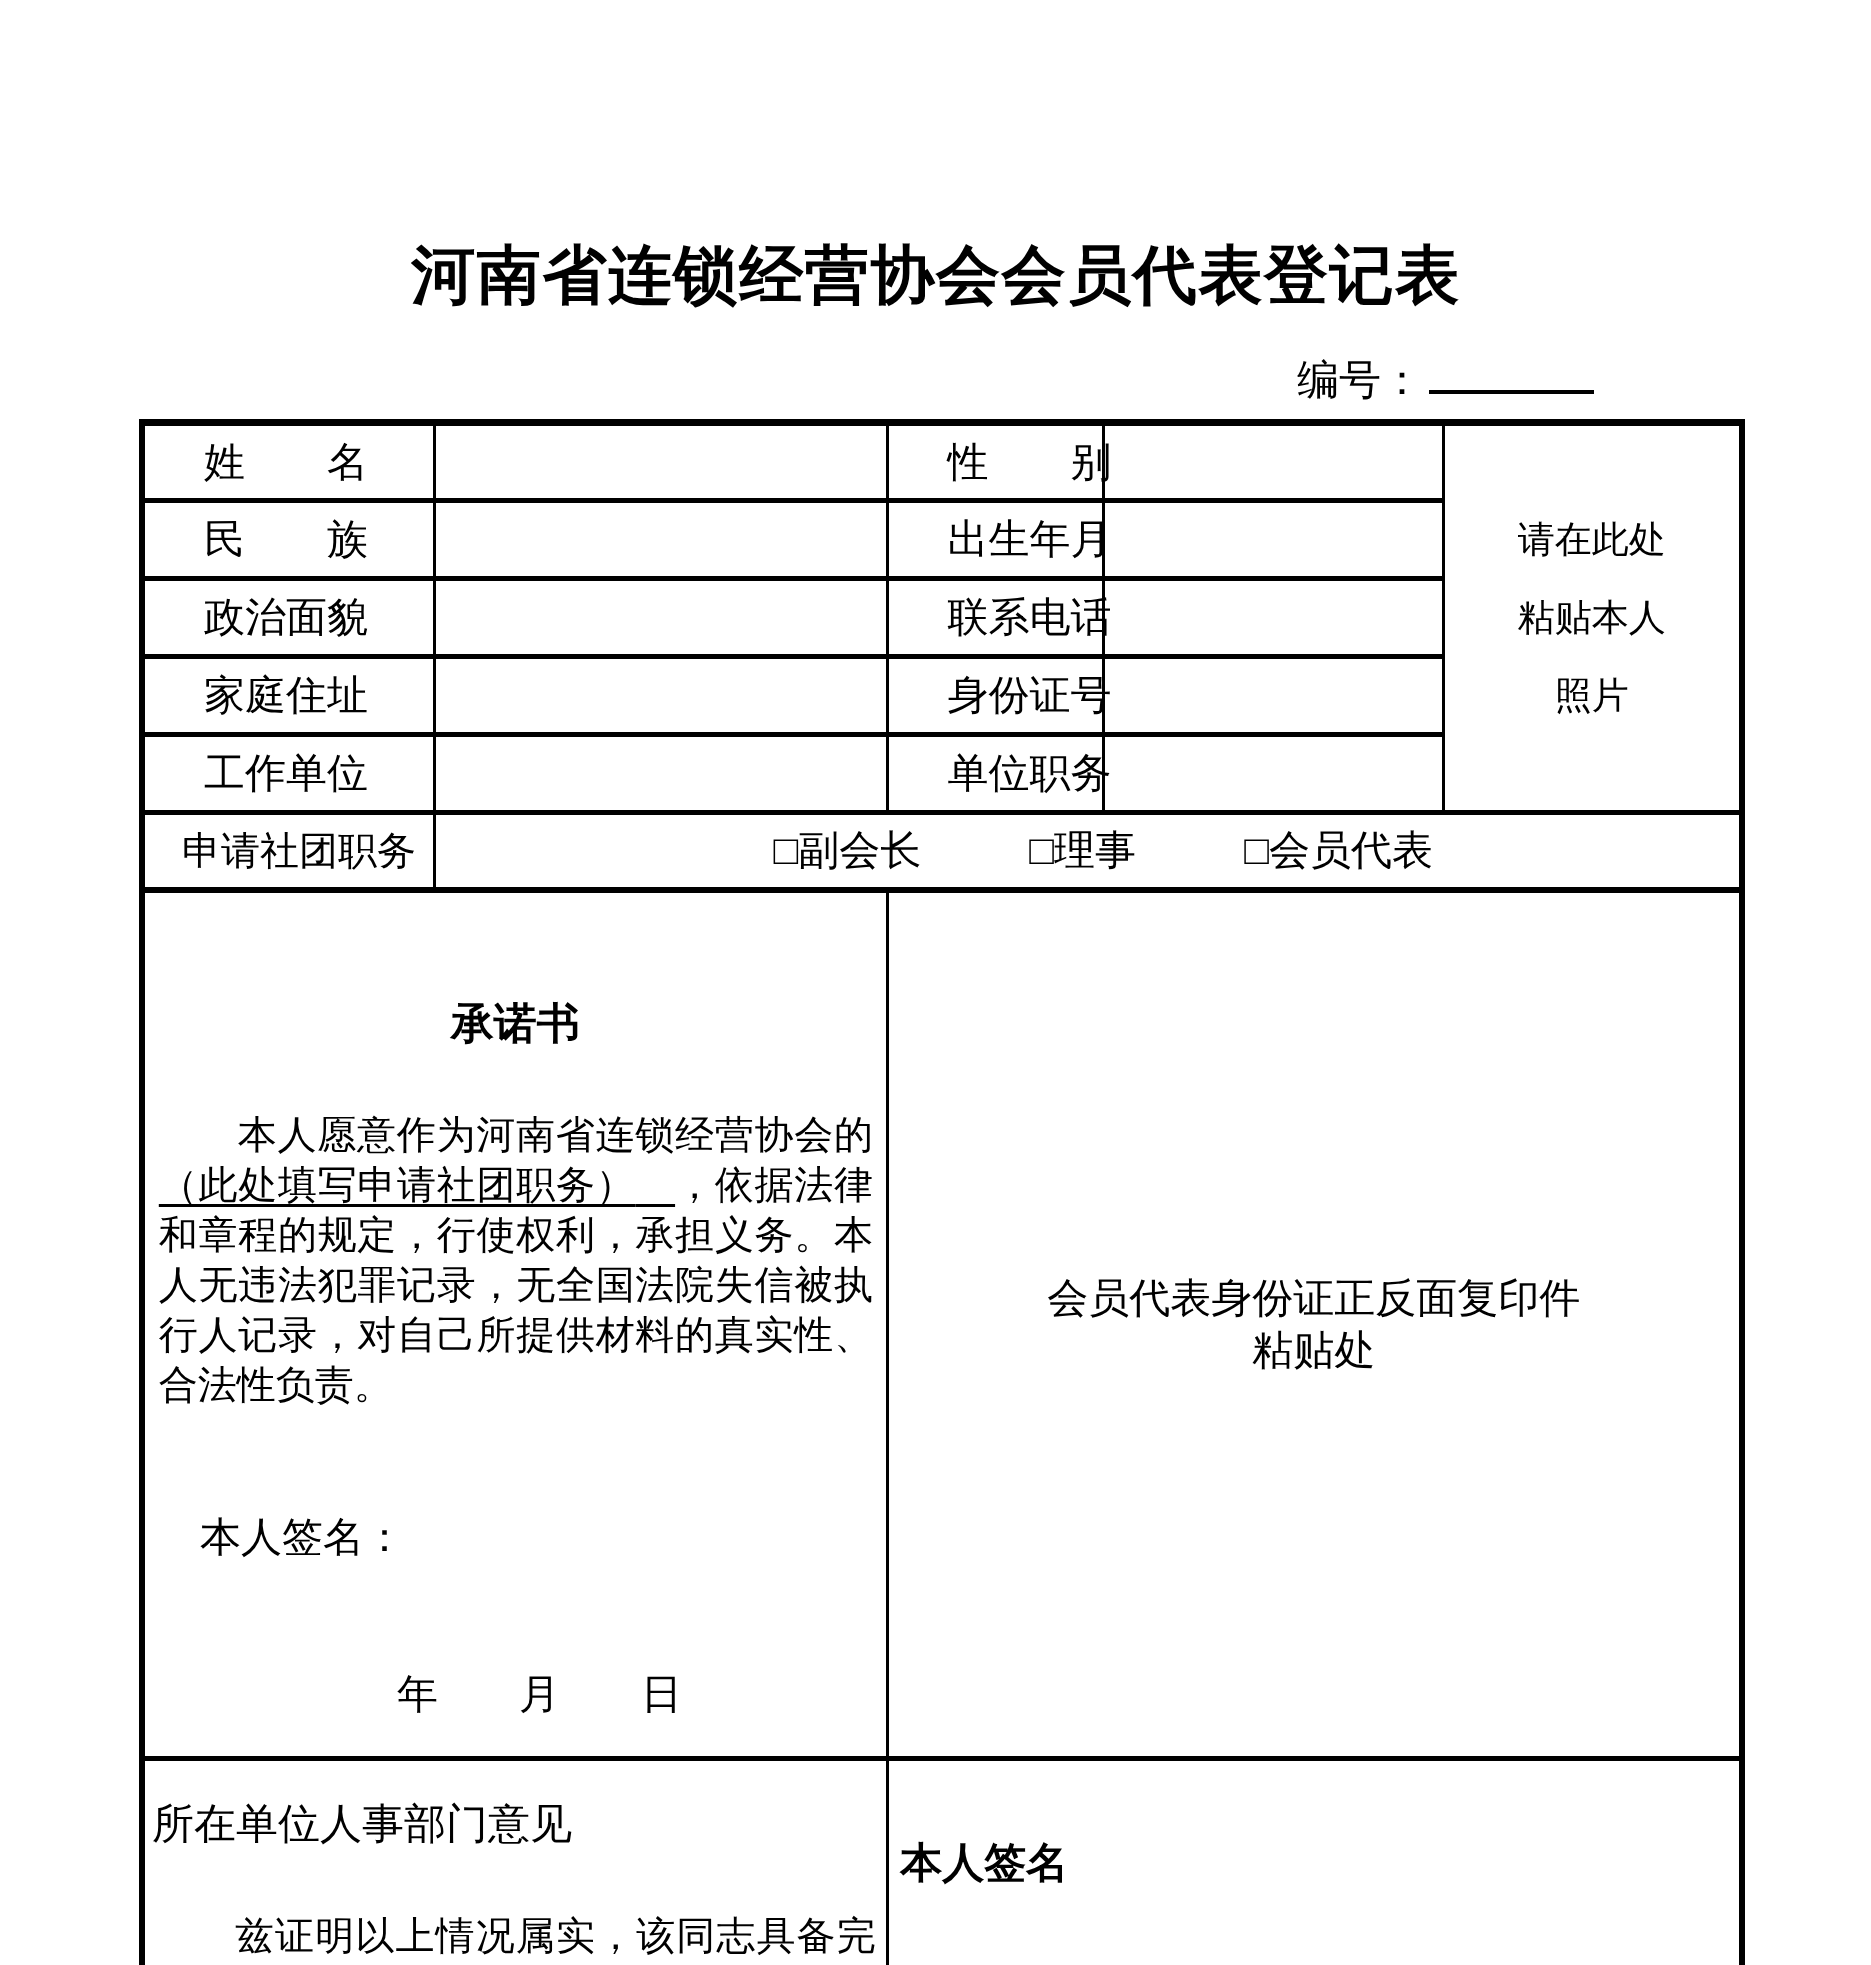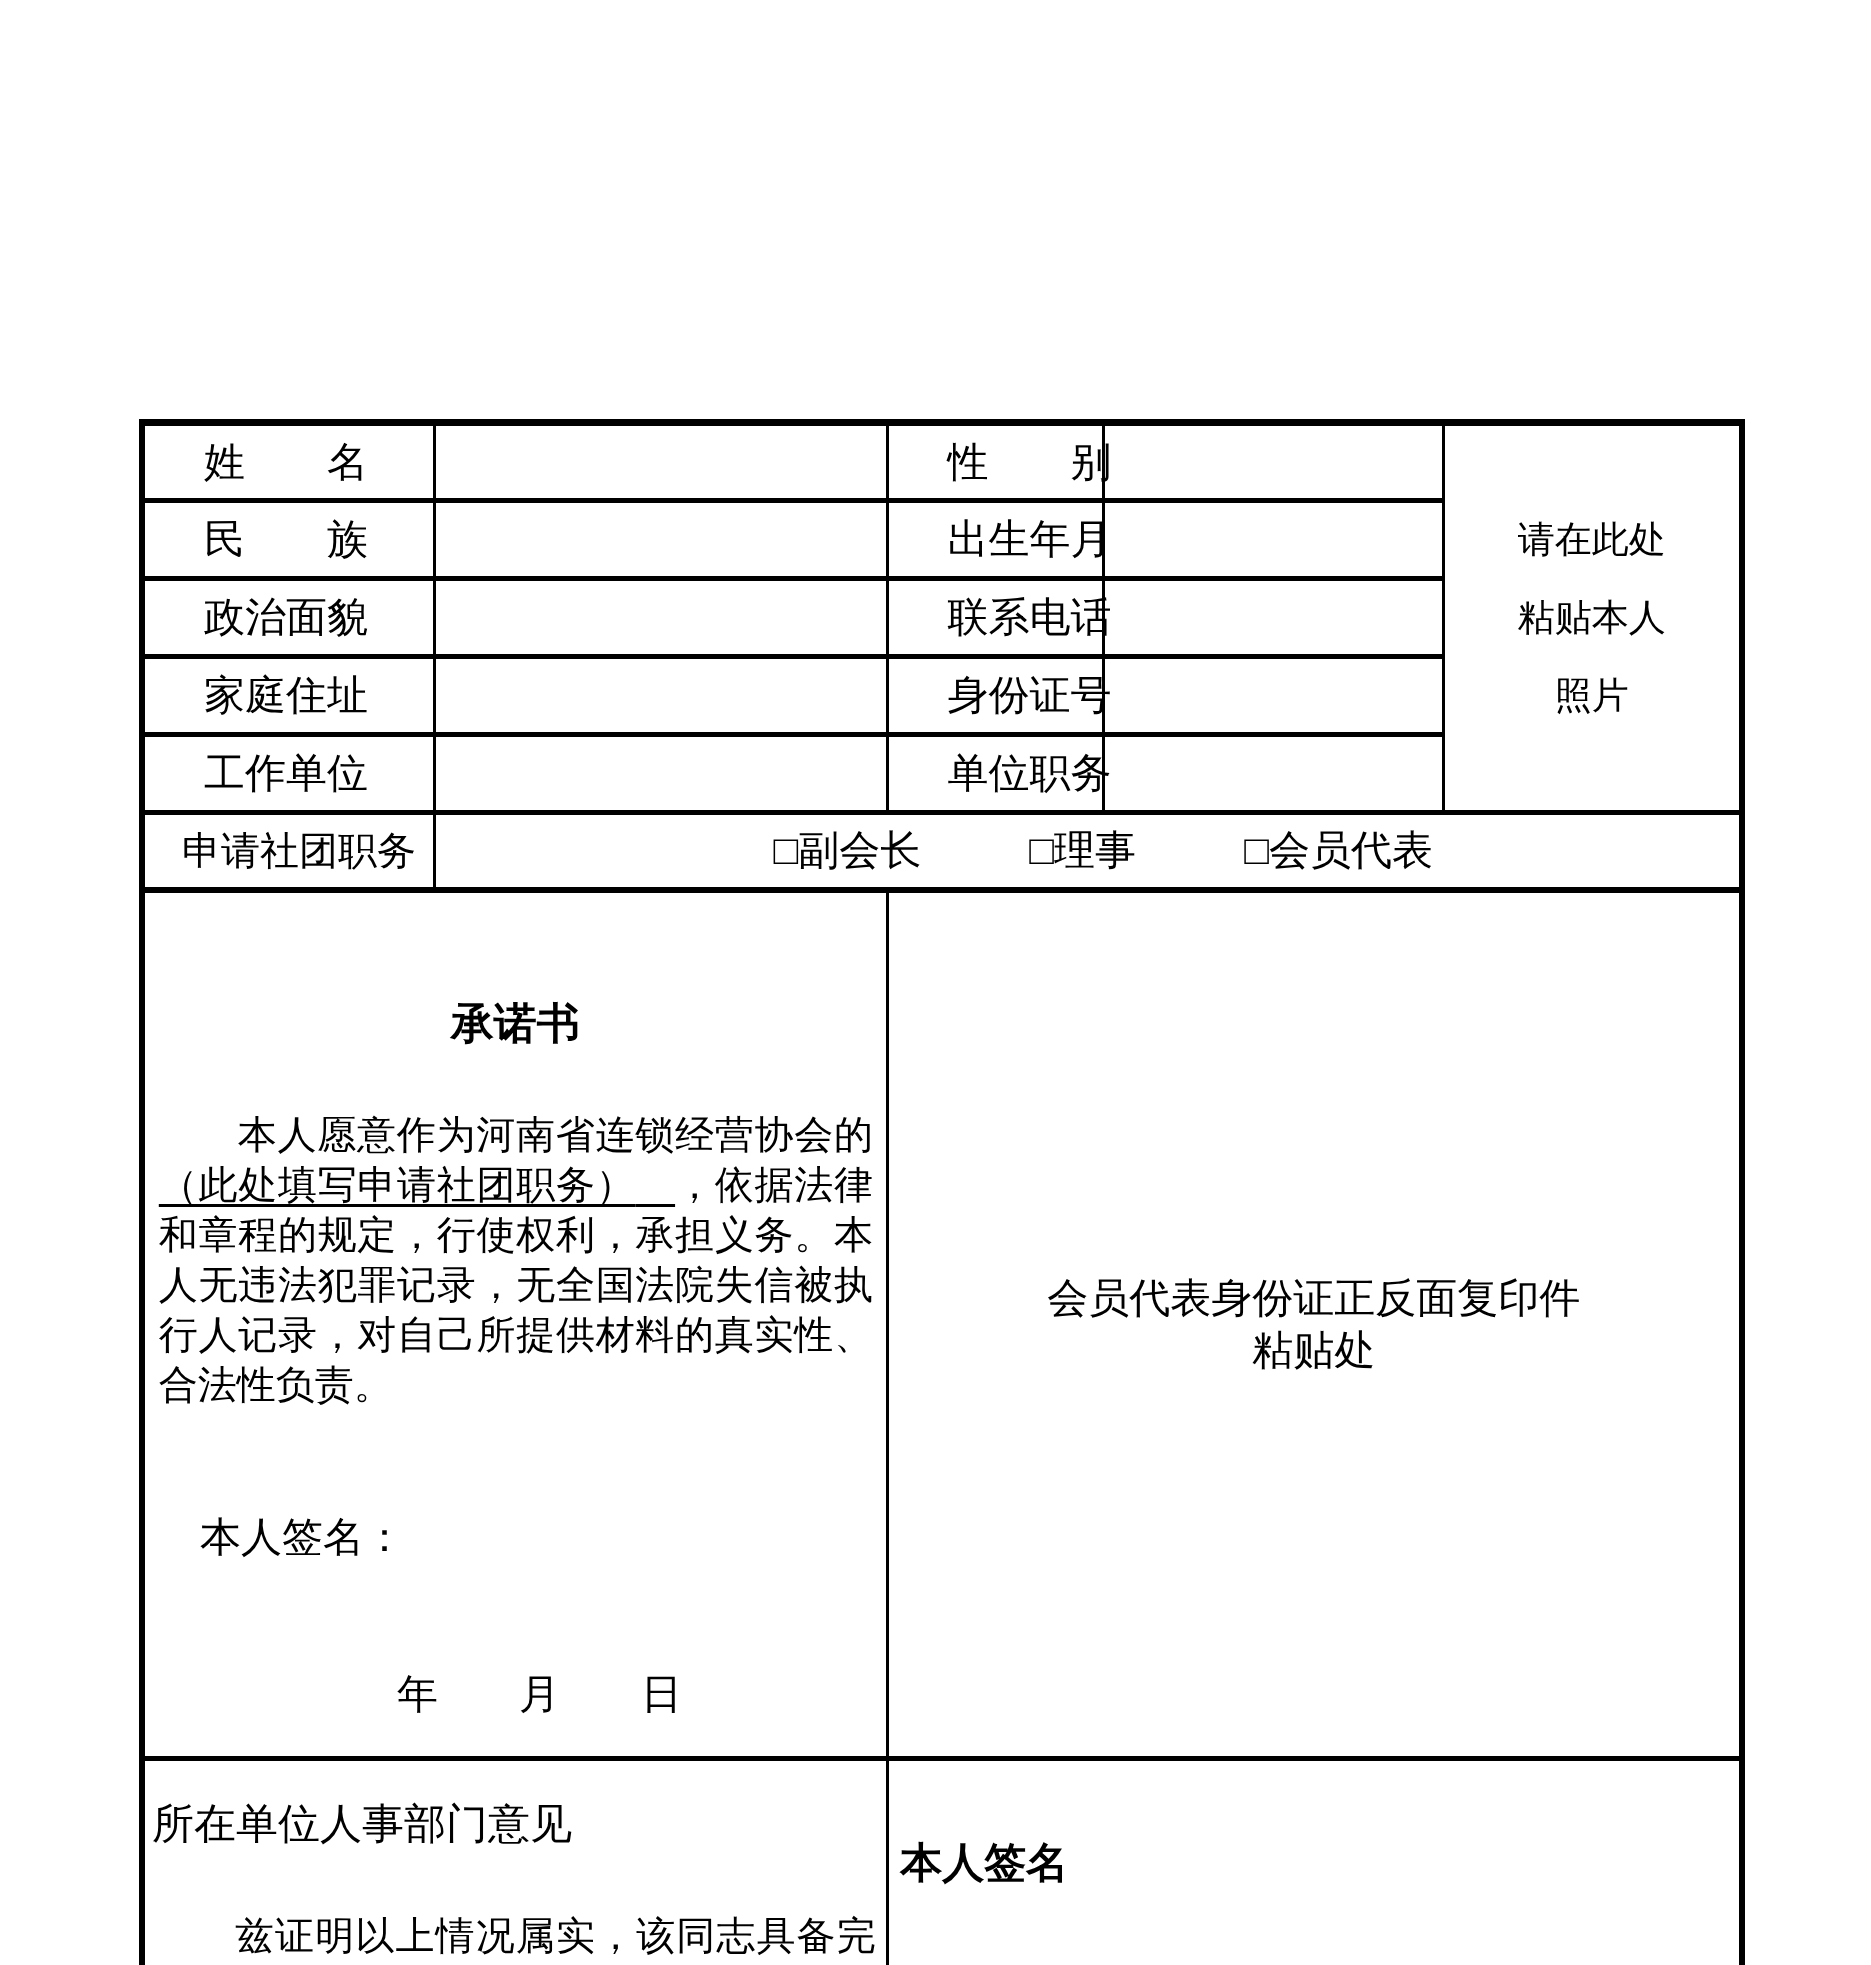--- a/index.html
+++ b/index.html
@@ -110,21 +110,25 @@
   .hr-head{margin:35px 17px 0 7px;font-weight:normal;font-size:42px;}
   .hr-para{margin:59px 9.8px 0 11px;}
   .cell-assoc{vertical-align:top;font-size:39px;}
   .assoc-head{margin:74px 0 0 11.8px;font-weight:bold;font-size:42px;}
 </style>
 </head>
 <body>
 
 <div class="page">
 
-
+  <div class="title">河南省连锁经营协会会员代表登记表</div>
+
+  <div class="serial">
+    <span>编号：</span><span class="serial-blank"></span>
+  </div>
 
   <table class="form">
     <colgroup>
       <col style="width:292px">
         <col style="width:453px">
         <col style="width:216px">
         <col style="width:340px">
         <col style="width:299px">
     </colgroup>
     <tbody>

